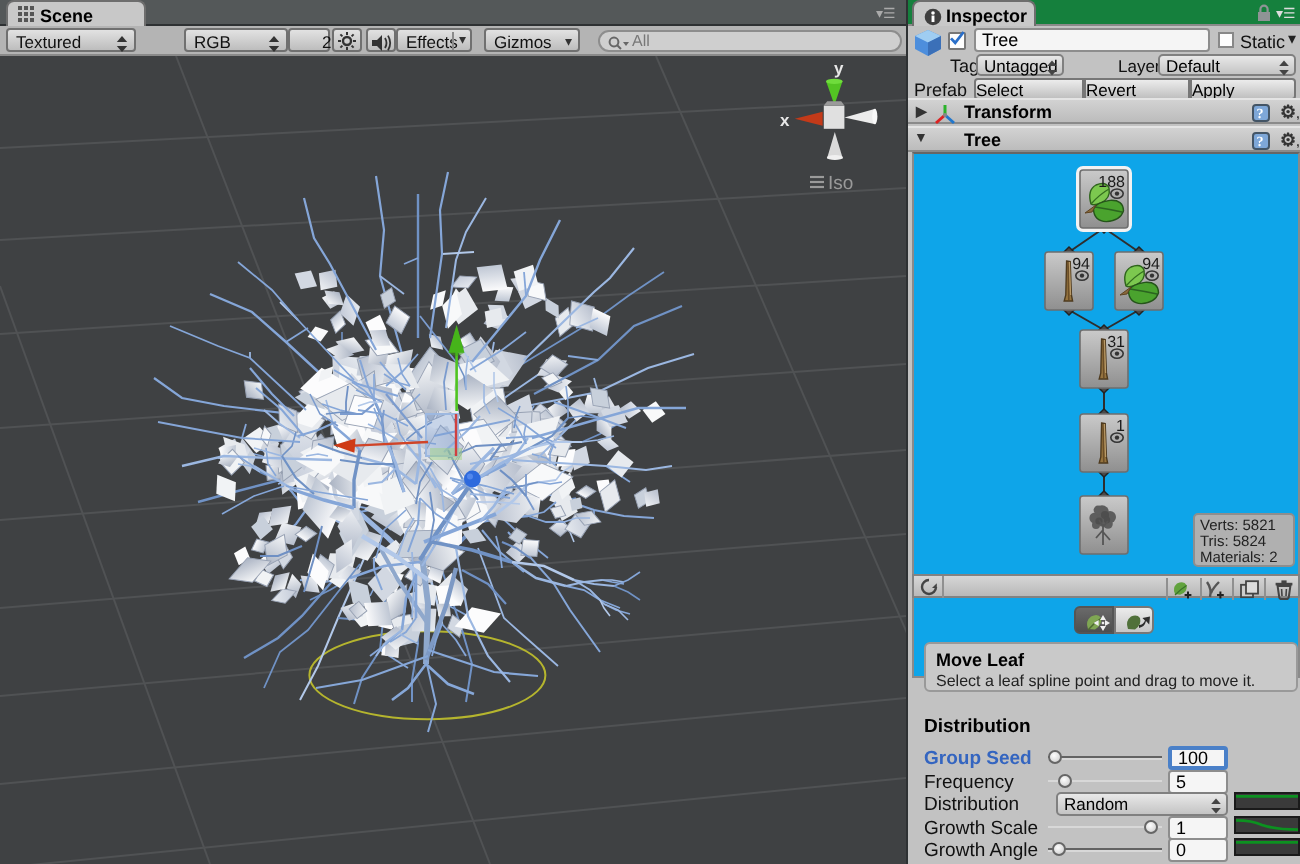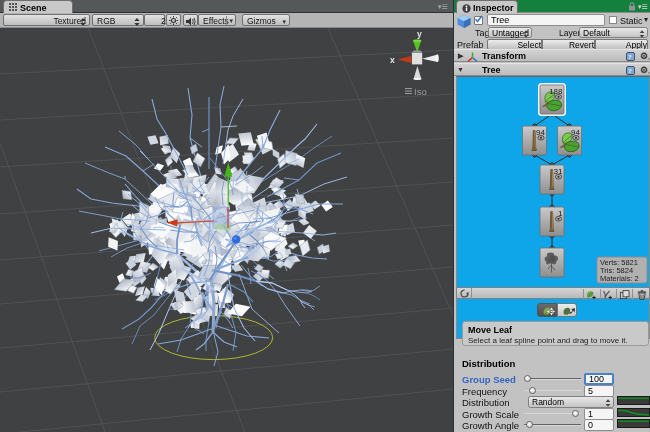--- a/index.html
+++ b/index.html
@@ -12,21 +12,21 @@
 .tbtn{position:absolute;top:1px;height:12px;background:linear-gradient(#e2e2e2,#bdbdbd);border:1px solid #707070;border-radius:2px;font-size:8.5px;padding:1px 3px 0 4px;color:#111}
 .udarr{position:absolute;right:3px;top:2px;font-size:7px;line-height:7px;color:#333}
 #search{position:absolute;left:299px;top:2px;width:152px;height:11px;background:#cfcfcf;border:1px solid #8d8d8d;border-radius:6px;font-size:8px;color:#777;padding:0 0 0 16px;line-height:10px}
 #viewport{left:0;top:28px;width:453px;height:404px;background:#3f4143;overflow:hidden}
 
 #insp{left:453px;top:0;width:197px;height:432px;background:#c2c2c2;border-left:1px solid #2e3133}
 #itabbar{left:0px;top:0;width:197px;height:13px;background:#15803d;border-bottom:1px solid #8a8a8a}
 .ilabel{position:absolute;font-size:9px;color:#111}
 .ifield{position:absolute;background:#f5f5f5;border:1px solid #8d8d8d;border-radius:2px;font-size:9px;padding:0 3px;line-height:11px}
 .idrop{position:absolute;background:linear-gradient(#e8e8e8,#c4c4c4);border:1px solid #808080;border-radius:2.5px;font-size:8.5px;padding:0 3px;line-height:11px}
-.ibtn{position:absolute;background:linear-gradient(#ececec,#c0c0c0);border:1px solid #777;font-size:8.5px;text-align:right;line-height:11px}
+.ibtn{position:absolute;background:linear-gradient(#ececec,#c0c0c0);border:1px solid #777;font-size:8.5px;text-align:left;line-height:11px}
 .hdr{position:absolute;left:0px;width:197px;height:13px;background:linear-gradient(#d2d2d2,#bcbcbc);border-top:1px solid #e4e4e4;border-bottom:1px solid #8a8a8a;font-weight:bold;font-size:9px;padding:1px 0 0 28px}
 .gear{position:absolute;font-size:9px;color:#333}
 #treegraph{left:2px;top:76px;width:194px;height:263px;background:#0ea5e9;border:1px solid #8a8a8a;border-top:1px solid #666}
 #nodetb{left:2px;top:287px;width:194px;height:12px;background:linear-gradient(#d6d6d6,#b8b8b8);border:1px solid #828282}
 #helpbox{left:8px;top:321px;width:187px;height:25px;background:#c9c9c9;border:1px solid #999;border-radius:3px}
 .slider-track{position:absolute;height:1.5px;background:#636363;border-bottom:1px solid #d8d8d8}
 .slider-knob{position:absolute;width:7px;height:7px;border-radius:50%;background:radial-gradient(circle at 40% 35%,#fdfdfd,#c9c9c9);border:1px solid #666}
 .curvebox{position:absolute;left:163px;width:33px;height:9px;background:#3a3a3a;border:1px solid #1a1a1a}
 </style></head><body>
 
@@ -43,21 +43,21 @@
             <rect x="3" y="3" width="2" height="2"></rect>
             <rect x="6" y="3" width="2" height="2"></rect>
             <rect x="0" y="6" width="2" height="2"></rect>
             <rect x="3" y="6" width="2" height="2"></rect>
             <rect x="6" y="6" width="2" height="2"></rect>
           </g>
         </svg>
   </div>
  </div>
  <div class="abs" id="toolbar">
-  <div class="tbtn" style="left:3px;width:87px;text-align:right;">Textured<svg class="abs" style="right:3px;top:2.5px" width="6" height="8" viewBox="0 0 6 8">
+  <div class="tbtn" style="left:3px;width:65px;">Textured<svg class="abs" style="right:3px;top:2.5px" width="6" height="8" viewBox="0 0 6 8">
           <path d="M3,0 L5.6,3 L0.4,3 Z" fill="#333"></path>
           <path d="M3,8 L5.6,5 L0.4,5 Z" fill="#333"></path>
         </svg></div>
   <div class="tbtn" style="left:92px;width:52px;">RGB<svg class="abs" style="right:3px;top:2.5px" width="6" height="8" viewBox="0 0 6 8">
           <path d="M3,0 L5.6,3 L0.4,3 Z" fill="#333"></path>
           <path d="M3,8 L5.6,5 L0.4,5 Z" fill="#333"></path>
         </svg></div>
   <div class="tbtn" style="left:144px;width:20px;text-align:left;padding-left:16px">2D</div>
   <div class="tbtn" style="left:166px;width:15px;">
         <svg style="position:absolute;left:2px;top:1px" width="9" height="9" viewBox="0 0 9 9">
@@ -75,20 +75,25 @@
         </svg>
       </div>
   <div class="tbtn" style="left:183px;width:15px;">
         <svg style="position:absolute;left:2px;top:1.5px" width="10" height="9" viewBox="0 0 10 9">
           <path d="M0,3 L2.5,3 L5,0.5 L5,8.5 L2.5,6 L0,6 Z" fill="#333"></path>
           <path d="M6.5,2 Q8,4.5 6.5,7 M8,0.8 Q10.2,4.5 8,8.2" fill="none" stroke="#333" stroke-width="0.9"></path>
         </svg>
       </div>
   <div class="tbtn" style="left:198px;width:38px;">Effects<span class="udarr" style="right:1px;top:1px;border-left:1px solid #8a8a8a;padding:1px 1px 1px 2px;height:9px">▾</span></div>
   <div class="tbtn" style="left:242px;width:48px;">Gizmos<span class="udarr" style="right:3px;top:3px">▾</span></div>
+  <div id="search">All<svg style="position:absolute;left:4px;top:1.5px" width="11" height="8" viewBox="0 0 11 8">
+          <circle cx="3" cy="3" r="2.2" fill="none" stroke="#666" stroke-width="1"></circle>
+          <line x1="4.6" y1="4.6" x2="6.5" y2="6.5" stroke="#666" stroke-width="1"></line>
+          <path d="M7.5,3 l3,0 l-1.5,2 z" fill="#666"></path>
+        </svg></div>
  </div>
  <div class="abs" id="viewport">
  <svg width="453" height="404" viewBox="0 0 453 404">
 
   <g stroke="#505254" stroke-width="1">
 <line x1="0" y1="46" x2="453" y2="22"></line>
 <line x1="0" y1="92" x2="453" y2="66"></line>
 <line x1="0" y1="139" x2="453" y2="110"></line>
 <line x1="0" y1="186" x2="453" y2="154"></line>
 <line x1="0" y1="232" x2="453" y2="197"></line>

